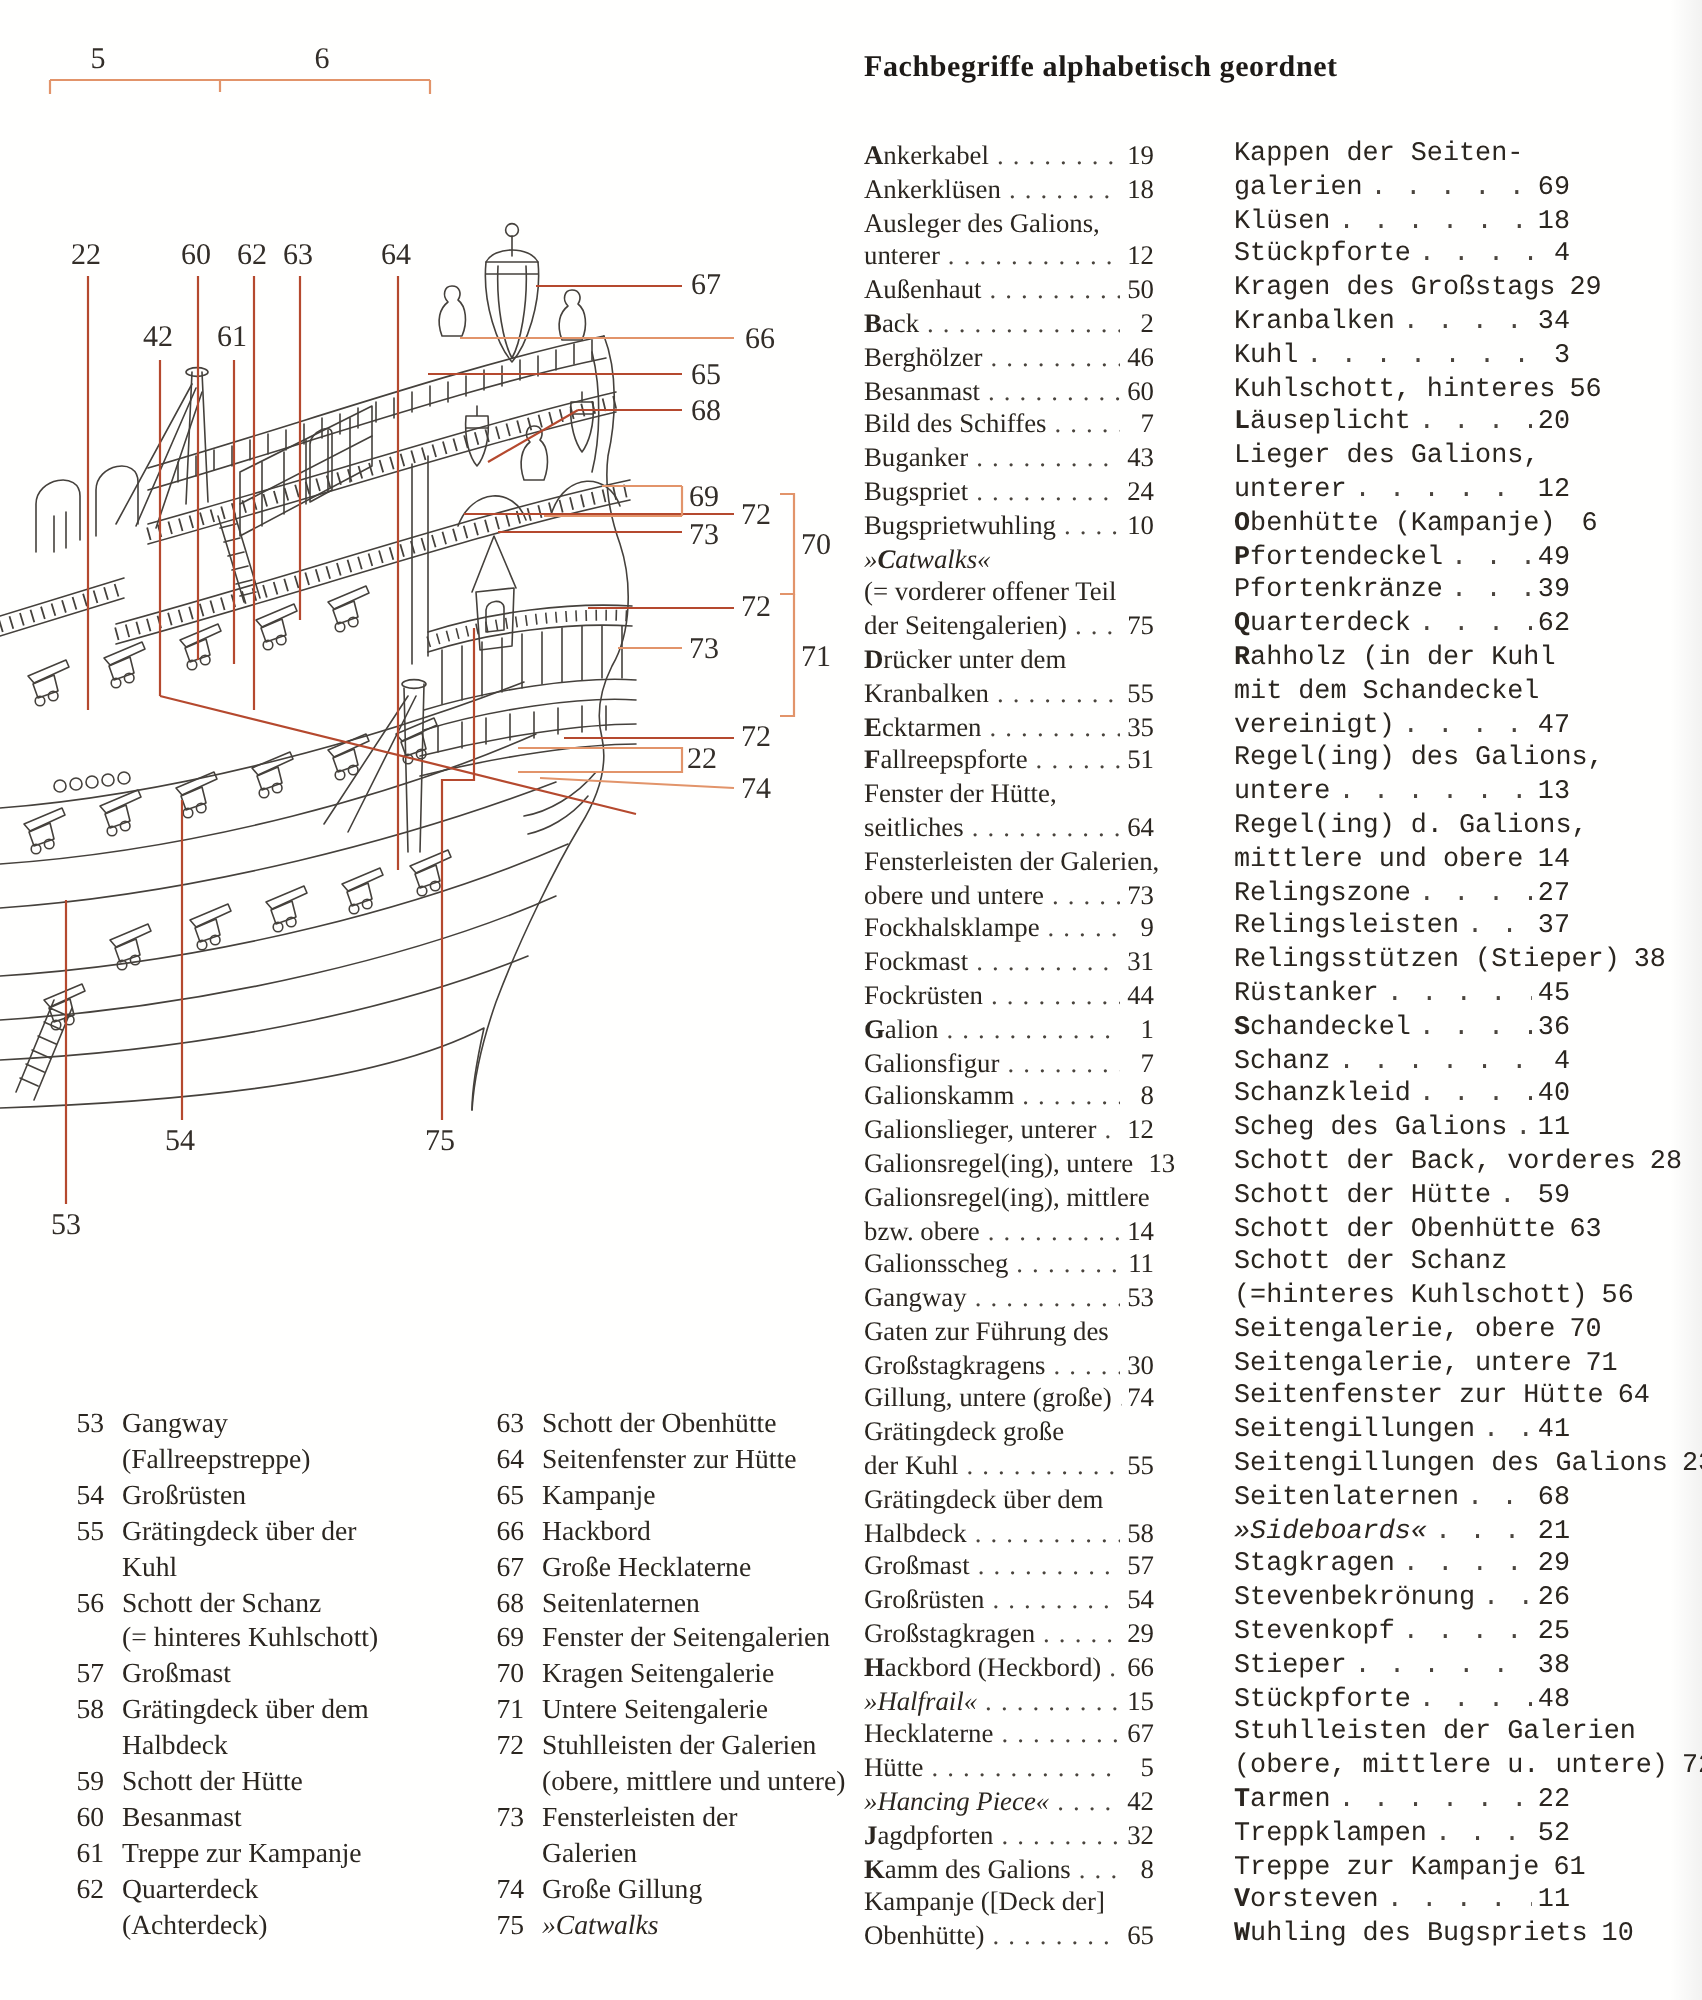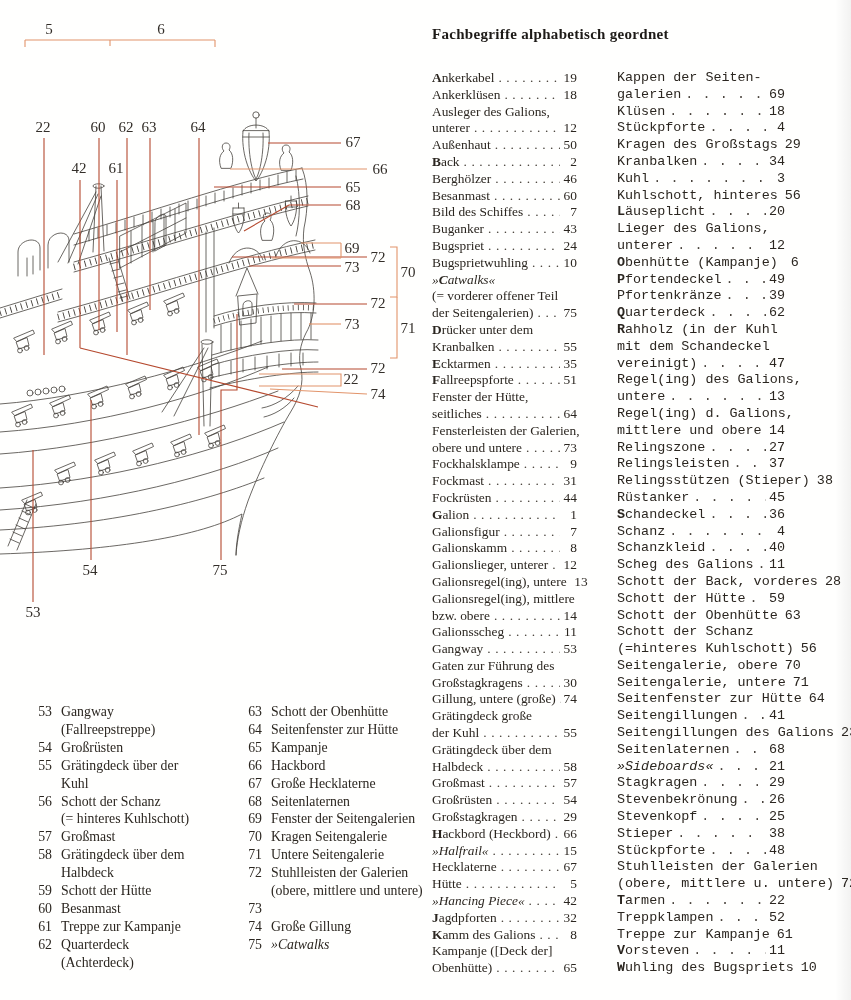--- a/index.html
+++ b/index.html
@@ -865,20 +865,24 @@
       </div>
       <div class="lg-item">
         <span class="lg-num">72</span>
         <div class="lg-text">
           <div class="lg-line">Stuhlleisten der Galerien</div>
           <div class="lg-line">(obere, mittlere und untere)</div>
         </div>
       </div>
       <div class="lg-item">
         <span class="lg-num">73</span>
+        <div class="lg-text">
+          <div class="lg-line">Fensterleisten der</div>
+          <div class="lg-line">Galerien</div>
+        </div>
       </div>
       <div class="lg-item">
         <span class="lg-num">74</span>
         <div class="lg-text">
           <div class="lg-line">Große Gillung</div>
         </div>
       </div>
       <div class="lg-item">
         <span class="lg-num">75</span>
         <div class="lg-text">

